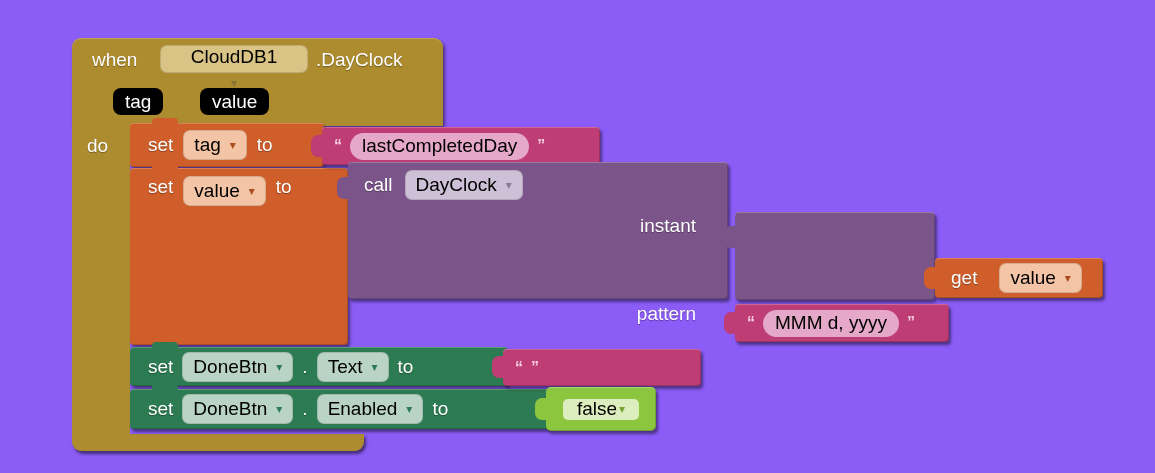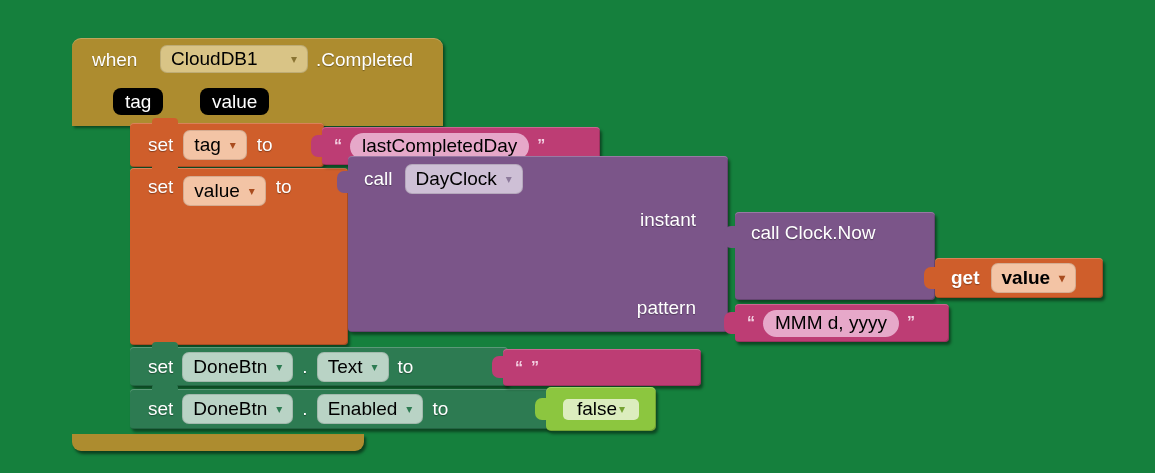--- a/index.html
+++ b/index.html
@@ -1,35 +1,35 @@
 <!DOCTYPE html>
 <html><head>
 <meta charset="utf-8">
 <style>
   html,body{margin:0;padding:0;background:#1c1c1c;}
-  .canvas{position:relative;width:1155px;height:473px;background:#15803d;overflow:hidden;
+  .canvas{position:relative;width:1155px;height:473px;background:#8b5cf6;overflow:hidden;
           font-family:"Liberation Sans",sans-serif;}
   .abs{position:absolute;box-sizing:border-box;}
   .kw{color:#fff;font-size:19px;white-space:nowrap;text-shadow:0 1px 1px rgba(0,0,0,.35);}
   .blk{position:absolute;box-sizing:border-box;display:flex;align-items:center;white-space:nowrap;
        box-shadow:inset 0 1px 0 rgba(255,255,255,.22), inset -1px -1px 0 rgba(0,0,0,.18), 2px 3px 3px rgba(0,0,0,.45);
        border-radius:4px;}
   
   .gold{background:#ad8c2f;}
   .orange{background:#cf5e2b;}
   .purple{background:#7b5589;}
   .green{background:#2d7b52;}
   .magenta{background:#bd3d74;}
   
   .dd{display:inline-flex;align-items:center;gap:9px;height:28px;padding:0 10px;border-radius:7px;
       font-size:19px;color:#000;border:1px solid rgba(0,0,0,.12);}
   .orange .dd{background:#f3c4a5;}
   .purple .dd{background:#cec0d6;}
   .green  .dd{background:#b9d3c5;}
-  .gold-dd{background:#d9c486;}
+  .gold-dd{background:#d9c486;flex-direction:column;}
   .arr{font-size:12px;line-height:1;}
   .orange .arr{color:#a94c1e;}
   .purple .arr{color:#8d7a9b;}
   .green  .arr{color:#2d7b52;}
   .gold-dd .arr{color:#8a7433;}
   
   .param{display:inline-flex;align-items:center;justify-content:center;background:#000;color:#fff;
          border-radius:8px;font-size:19px;height:27px;padding:0 12px;}
   
   .quote{color:#f3d1e2;font-size:16px;font-weight:bold;}
@@ -52,23 +52,26 @@
 
 <div class="canvas">
 
   <div class="abs gold" style="left:72px;top:38px;width:371px;height:88px;border-radius:9px 9px 0 0;
               box-shadow:inset 0 1px 0 rgba(255,255,255,.22), 2px 2px 3px rgba(0,0,0,.45);">
     <span class="kw abs" style="left:20px;top:11px;">when</span>
     <span class="dd gold-dd abs" style="left:88px;top:7px;width:148px;justify-content:space-between;">
       <span>CloudDB1</span>
       <span class="arr">▾</span>
     </span>
-    <span class="kw abs" style="left:244px;top:11px;">.Completed</span>
+    <span class="kw abs" style="left:244px;top:11px;">.DayClock</span>
     <span class="param abs" style="left:41px;top:50px;">tag</span>
     <span class="param abs" style="left:128px;top:50px;">value</span>
+  </div>
+  <div class="abs gold" style="left:72px;top:126px;width:58px;height:308px;">
+    <span class="kw abs" style="left:15px;top:9px;">do</span>
   </div>
   <div class="abs gold" style="left:72px;top:434px;width:292px;height:17px;border-radius:0 0 9px 9px;
               box-shadow:2px 3px 3px rgba(0,0,0,.5);"></div>
 
   <div class="blk orange notch" style="left:130px;top:123px;width:194px;height:44px;padding-left:18px;gap:10px;z-index:2;">
     <span class="kw">set</span>
     <span class="dd">
       <span>tag</span>
       <span class="arr">▾</span>
     </span>
@@ -83,37 +86,36 @@
 
   <div class="blk orange notch" style="left:130px;top:168px;width:218px;height:177px;align-items:flex-start;padding:8px 0 0 18px;gap:10px;z-index:2;">
     <span class="kw">set</span>
     <span class="dd">
       <span>value</span>
       <span class="arr">▾</span>
     </span>
     <span class="kw">to</span>
   </div>
 
-  <div class="blk purple plug" style="left:348px;top:156px;width:380px;height:176px;z-index:3;--pt:15px;">
+  <div class="blk purple plug" style="left:348px;top:162px;width:380px;height:137px;z-index:3;--pt:15px;">
     <div class="abs" style="left:16px;top:8px;display:flex;align-items:center;gap:12px;">
       <span class="kw">call</span>
       <span class="dd">
         <span>DayClock</span>
         <span class="arr">▾</span>
       </span>
     </div>
     <span class="kw abs" style="right:32px;top:53px;">instant</span>
     <span class="kw abs" style="right:32px;top:141px;">pattern</span>
   </div>
 
   <div class="blk purple plug" style="left:735px;top:212px;width:200px;height:88px;z-index:4;--pt:14px;">
-    <span class="kw abs" style="left:16px;top:10px;">call Clock.Now</span>
   </div>
 
-  <div class="blk orange plug" style="left:935px;top:258px;width:168px;height:40px;padding-left:16px;gap:11px;z-index:5;font-weight:bold;--pt:9px;">
+  <div class="blk orange plug" style="left:935px;top:258px;width:168px;height:40px;padding-left:16px;gap:22px;z-index:5;--pt:9px;">
     <span class="kw">get</span>
     <span class="dd">
       <span>value</span>
       <span class="arr">▾</span>
     </span>
   </div>
 
   <div class="blk magenta plug" style="left:735px;top:304px;width:214px;height:38px;padding:0 12px;gap:8px;z-index:5;--pt:8px;">
     <span class="quote">“</span>
     <span class="field">MMM d, yyyy</span>

